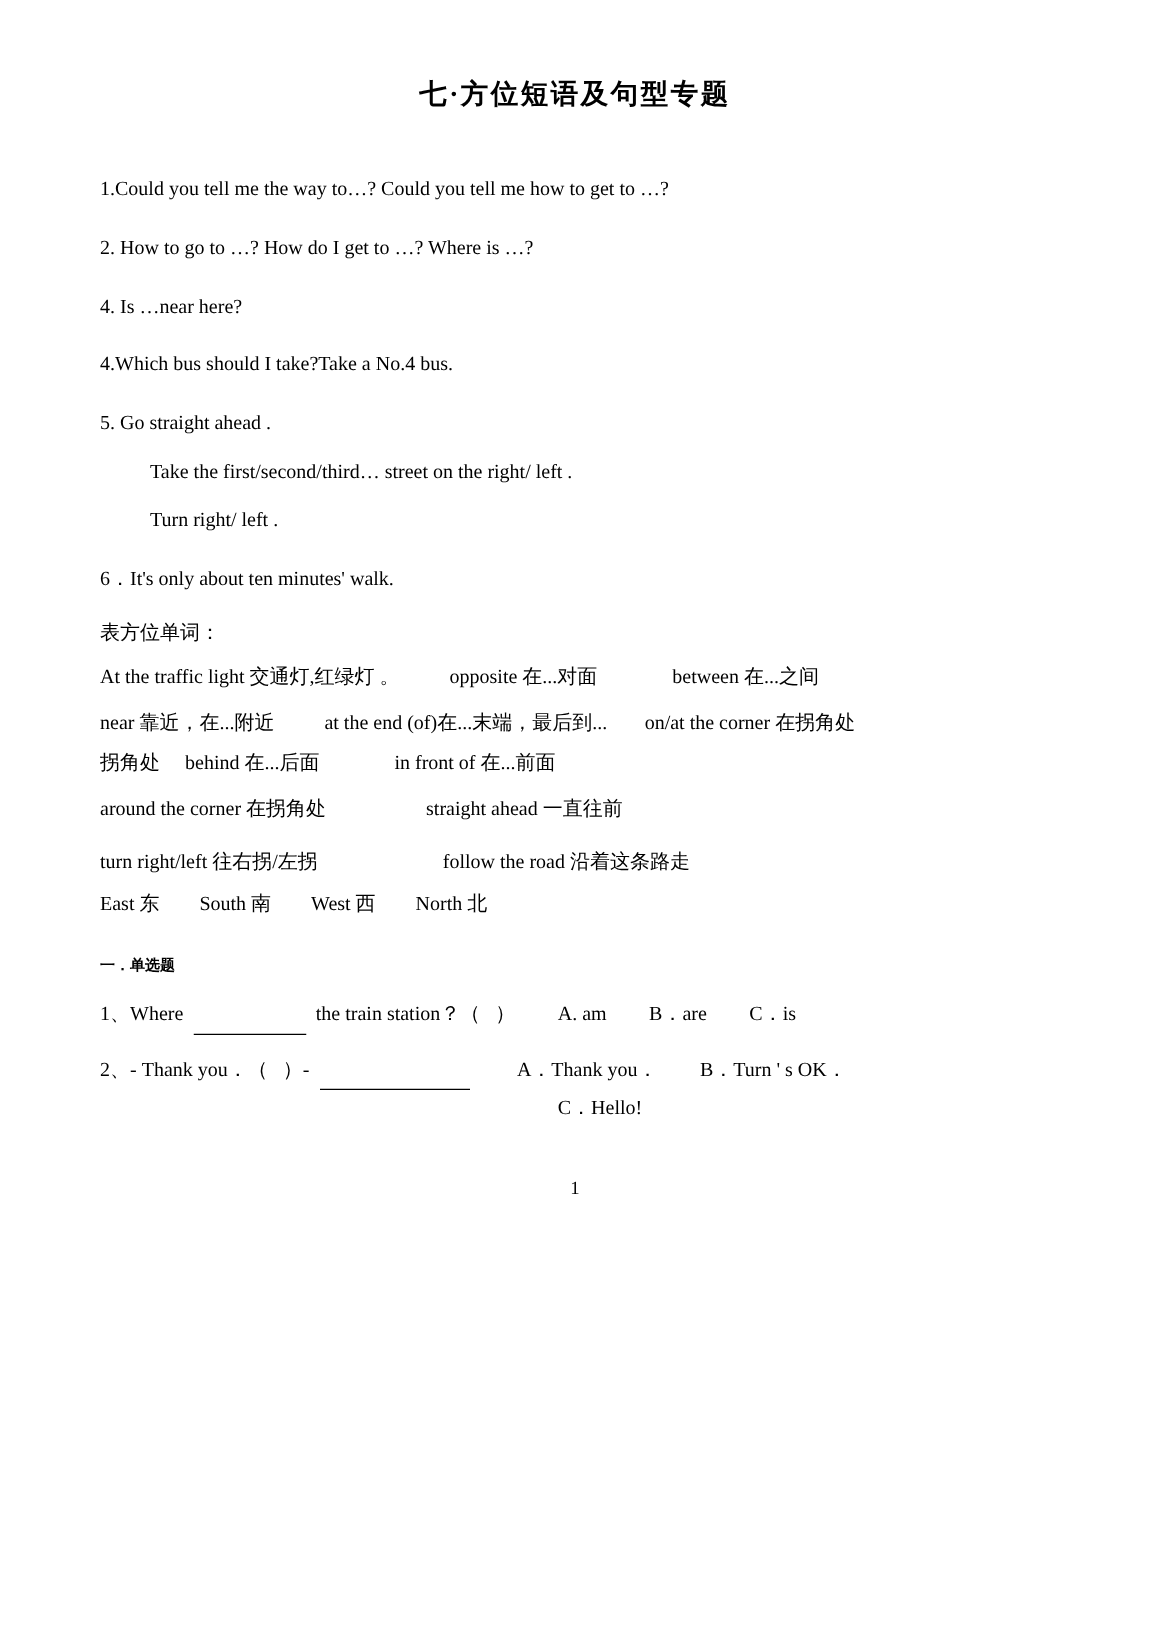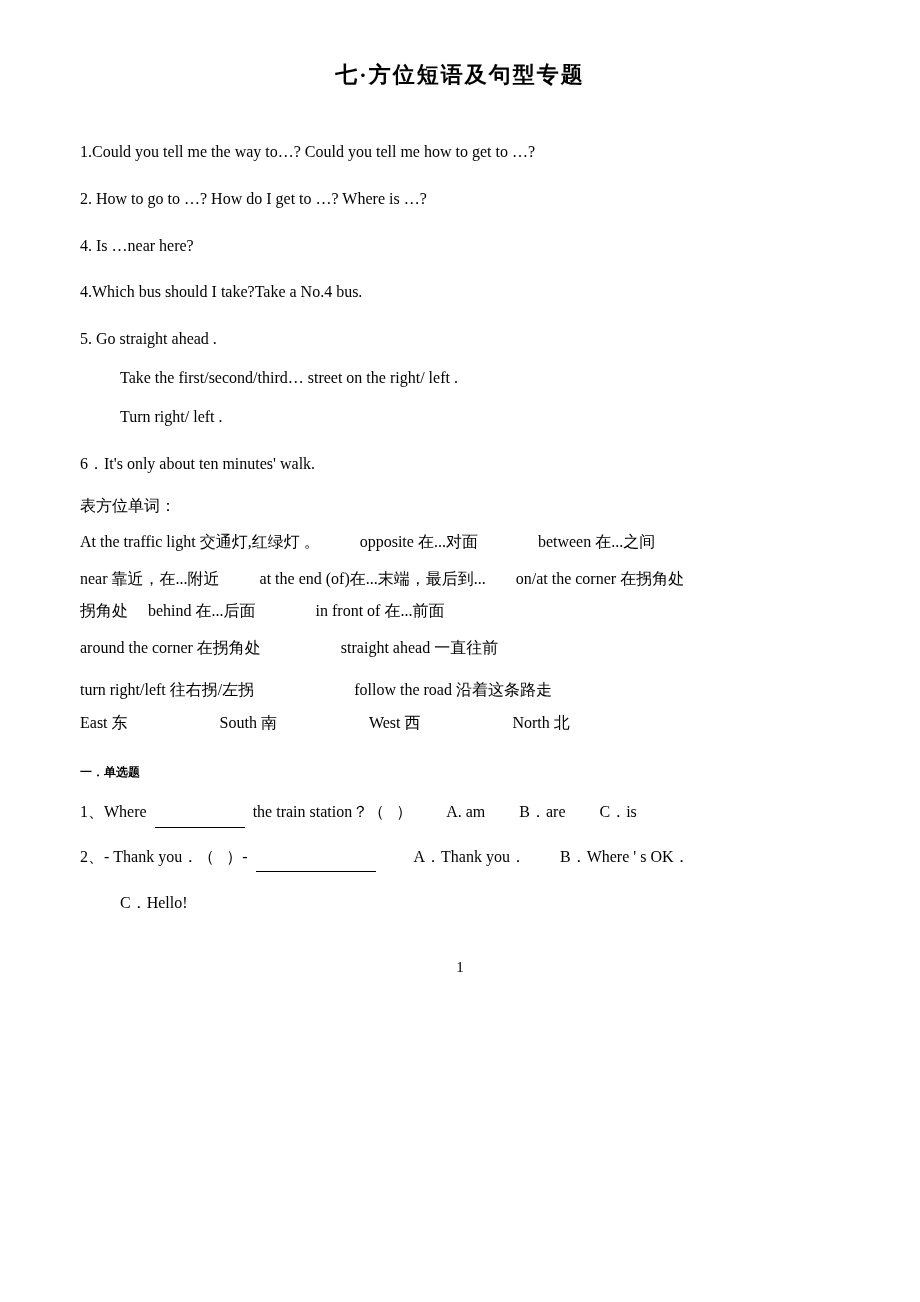--- a/index.html
+++ b/index.html
@@ -43,21 +43,21 @@
       margin-bottom: 6px;
       line-height: 1.9;
       align-items: baseline;
     }
     .vocab-item {
       margin-right: 40px;
       white-space: nowrap;
     }
     .direction-row {
       display: flex;
-      gap: 92px;
+      gap: 32px;
       margin-top: 8px;
       margin-bottom: 20px;
     }
     .section-header {
       font-weight: bold;
       font-size: 12px;
       margin-top: 30px;
       margin-bottom: 16px;
     }
     .exercise-item {
@@ -74,21 +74,22 @@
       font-size: 15px;
     }
     .blank {
       display: inline-block;
       border-bottom: 1px solid #000;
       width: 90px;
       vertical-align: bottom;
       margin: 0 4px;
     }
     .q2-line2 {
-      margin-top: 16px;
+      margin-top: 0;
+      text-align: center;
     }
   </style>
 </head>
 <body>
 
 <h1 class="page-title">七·方位短语及句型专题</h1>
 
 <div class="section">
   <p>1.Could you tell me the way to…? Could you tell me how to get to …?</p>
 </div>
@@ -184,20 +185,20 @@
   </span>
   <span class="choice">A. am</span>
   <span class="choice">B．are</span>
   <span class="choice">C．is</span>
 </div>
 
 <div class="exercise-item">
   <div>
     2、- Thank you．（&nbsp;&nbsp;&nbsp;）- <span class="blank" style="width:120px;"></span>
     <span class="choice">A．Thank you．</span>
-    <span class="choice">B．Where ' s OK．</span>
+    <span class="choice">B．Turn ' s OK．</span>
   </div>
   <div class="q2-line2" style="padding-left:40px;">
     <span>C．Hello!</span>
   </div>
 </div>
 
 <div class="page-number">1</div>
 
 </body></html>

